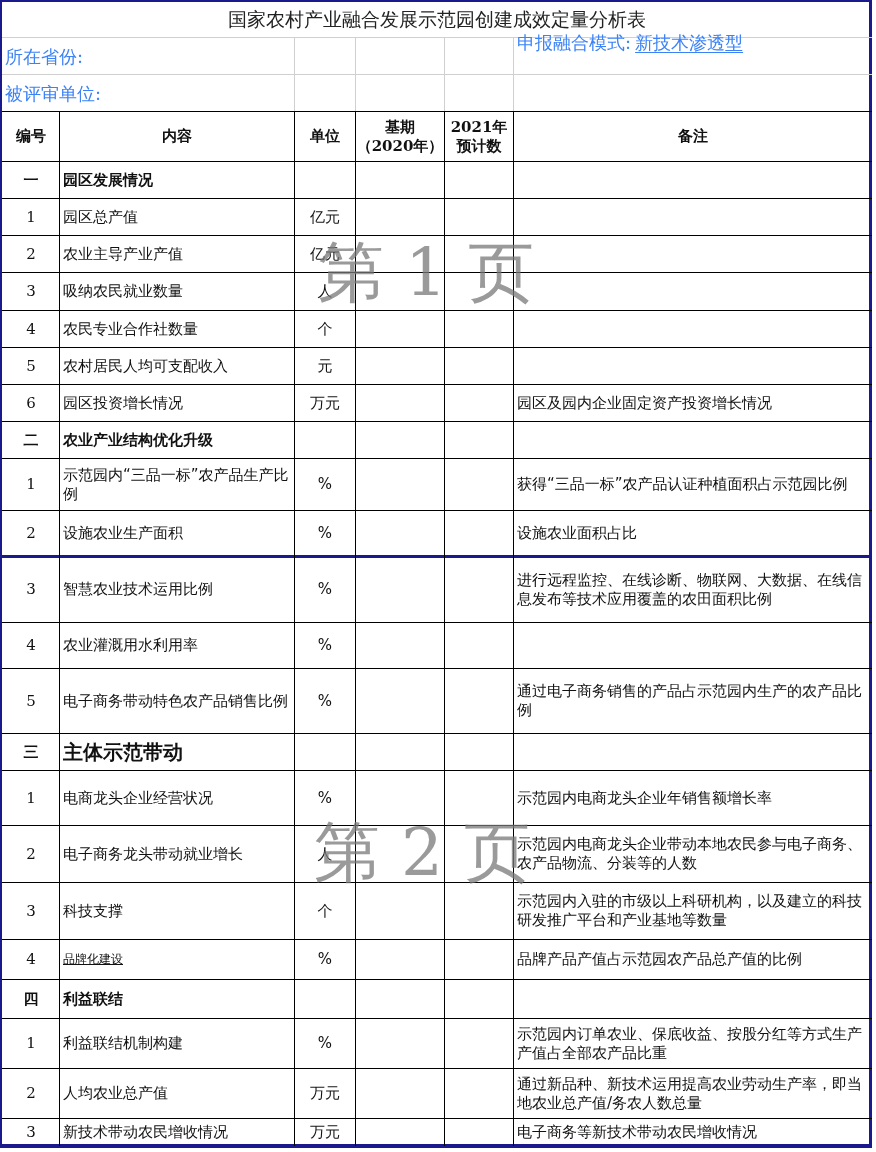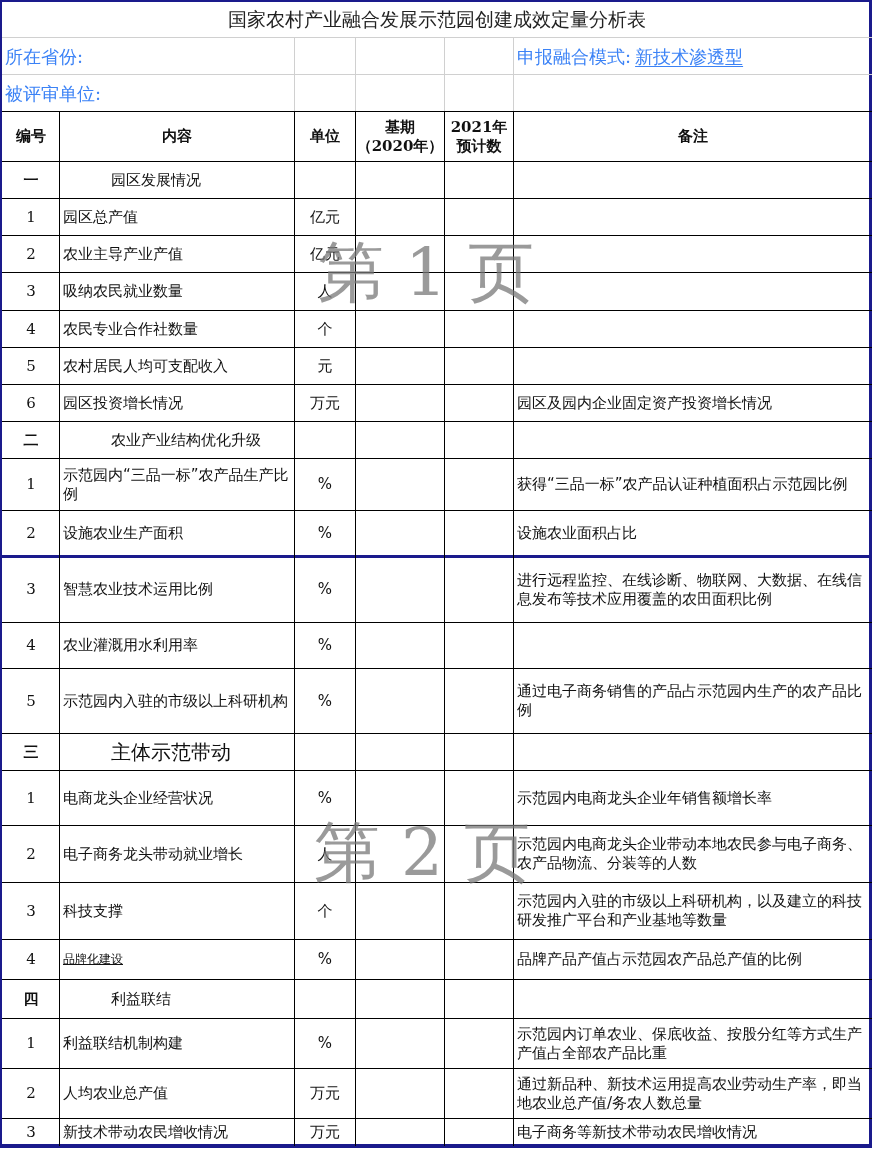--- a/index.html
+++ b/index.html
@@ -6,21 +6,21 @@
   body { width:876px; height:1152px; position:relative; overflow:hidden;
          font-family:"DejaVu Sans","Liberation Sans",sans-serif; color:#111; }
   .frame { position:absolute; left:0; top:0; width:872px; height:1148px;
            border-left:2px solid #1a1a8c; border-right:3px solid #1a1a8c;
            border-top:2px solid #1a1a8c; border-bottom:4px solid #1a1a8c;
            box-sizing:border-box; }
   .cell { position:absolute; box-sizing:border-box; display:flex; align-items:center;
           font-size:15px; line-height:19px; overflow:hidden; }
   .center { justify-content:center; text-align:center; }
   .left { justify-content:flex-start; padding-left:3px; }
-  .bold { font-weight:normal;margin-left:48px; }
+  .bold { font-weight:bold; }
   .hline { position:absolute; height:1px; background:#000; }
   .vline { position:absolute; width:1px; background:#000; }
   .gline-h { position:absolute; height:1px; background:#d0d0d0; }
   .gline-v { position:absolute; width:1px; background:#d0d0d0; }
   .blueline { position:absolute; height:3px; background:#1a1a8c; }
   .title { font-size:19px; color:#222; }
   .meta { font-size:18px; color:#3b82f6; font-family:"DejaVu Serif","Liberation Serif",serif; }
   .underline { text-decoration:underline; text-underline-offset:3px; }
   .hdr { font-weight:bold; font-size:15px; font-family:"DejaVu Serif","Liberation Serif",serif; }
   .num { font-family:"DejaVu Serif","Liberation Serif",serif; font-size:15px; }
@@ -34,21 +34,21 @@
 
 <div id="sheet">
     <div class="cell center title" style="left: 2px; top: 2px; width: 870px; height: 35px;">国家农村产业融合发展示范园创建成效定量分析表</div>
     <div class="gline-h" style="left: 2px; top: 37px; width: 870px;"></div>
     <div class="gline-h" style="left: 2px; top: 74px; width: 870px;"></div>
     <div class="gline-v" style="left: 294px; top: 37px; height: 74px;"></div>
     <div class="gline-v" style="left: 355px; top: 37px; height: 74px;"></div>
     <div class="gline-v" style="left: 444px; top: 37px; height: 74px;"></div>
     <div class="gline-v" style="left: 513px; top: 37px; height: 74px;"></div>
     <div class="cell left meta" style="left: 2px; top: 38px; width: 290px; height: 36px;">所在省份:</div>
-    <div class="cell left meta" style="left: 514px; top: 38px; width: 356px; height: 36px; padding-left: 3px;">
+    <div class="cell left meta" style="left: 514px; top: 24px; width: 356px; height: 36px; padding-left: 3px;">
       <span>申报融合模式:</span>
       <span class="underline" style="margin-left: 4px;">新技术渗透型</span>
     </div>
     <div class="cell left meta" style="left: 2px; top: 75px; width: 290px; height: 36px;">被评审单位:</div>
     <div class="hline" style="left: 2px; top: 111px; width: 870px;"></div>
     <div class="cell center hdr" style="left: 3px; top: 112px; width: 56px; height: 49px; flex-direction: column; justify-content: center;">
       <span>编号</span>
     </div>
     <div class="cell center hdr" style="left: 60px; top: 112px; width: 234px; height: 49px; flex-direction: column; justify-content: center;">
       <span>内容</span>
@@ -146,21 +146,21 @@
     <div class="cell left" style="left: 514px; top: 557px; width: 355px; height: 65px;">进行远程监控、在线诊断、物联网、大数据、在线信息发布等技术应用覆盖的农田面积比例</div>
     <div class="hline" style="left: 2px; top: 622px; width: 870px;"></div>
     <div class="cell center num" style="left: 3px; top: 623px; width: 56px; height: 45px;">4</div>
     <div class="cell left" style="left: 60px; top: 623px; width: 233px; height: 45px; font-size: 15px;">农业灌溉用水利用率</div>
     <div class="cell center" style="left: 295px; top: 623px; width: 60px; height: 45px;">%</div>
     <div class="cell center" style="left: 356px; top: 623px; width: 88px; height: 45px;"></div>
     <div class="cell center" style="left: 445px; top: 623px; width: 68px; height: 45px;"></div>
     <div class="cell left" style="left: 514px; top: 623px; width: 355px; height: 45px;"></div>
     <div class="hline" style="left: 2px; top: 668px; width: 870px;"></div>
     <div class="cell center num" style="left: 3px; top: 669px; width: 56px; height: 64px;">5</div>
-    <div class="cell left" style="left: 60px; top: 669px; width: 233px; height: 64px; font-size: 15px;">示范园内入驻的市级以上科研机构</div>
+    <div class="cell left" style="left: 60px; top: 669px; width: 233px; height: 64px; font-size: 15px;">电子商务带动特色农产品销售比例</div>
     <div class="cell center" style="left: 295px; top: 669px; width: 60px; height: 64px;">%</div>
     <div class="cell center" style="left: 356px; top: 669px; width: 88px; height: 64px;"></div>
     <div class="cell center" style="left: 445px; top: 669px; width: 68px; height: 64px;"></div>
     <div class="cell left" style="left: 514px; top: 669px; width: 355px; height: 64px;">通过电子商务销售的产品占示范园内生产的农产品比例</div>
     <div class="hline" style="left: 2px; top: 733px; width: 870px;"></div>
     <div class="cell center hdr" style="left: 3px; top: 734px; width: 56px; height: 36px;">三</div>
     <div class="cell left bold" style="left: 60px; top: 734px; width: 233px; height: 36px; font-size: 20px;">主体示范带动</div>
     <div class="cell center" style="left: 295px; top: 734px; width: 60px; height: 36px;"></div>
     <div class="cell center" style="left: 356px; top: 734px; width: 88px; height: 36px;"></div>
     <div class="cell center" style="left: 445px; top: 734px; width: 68px; height: 36px;"></div>

